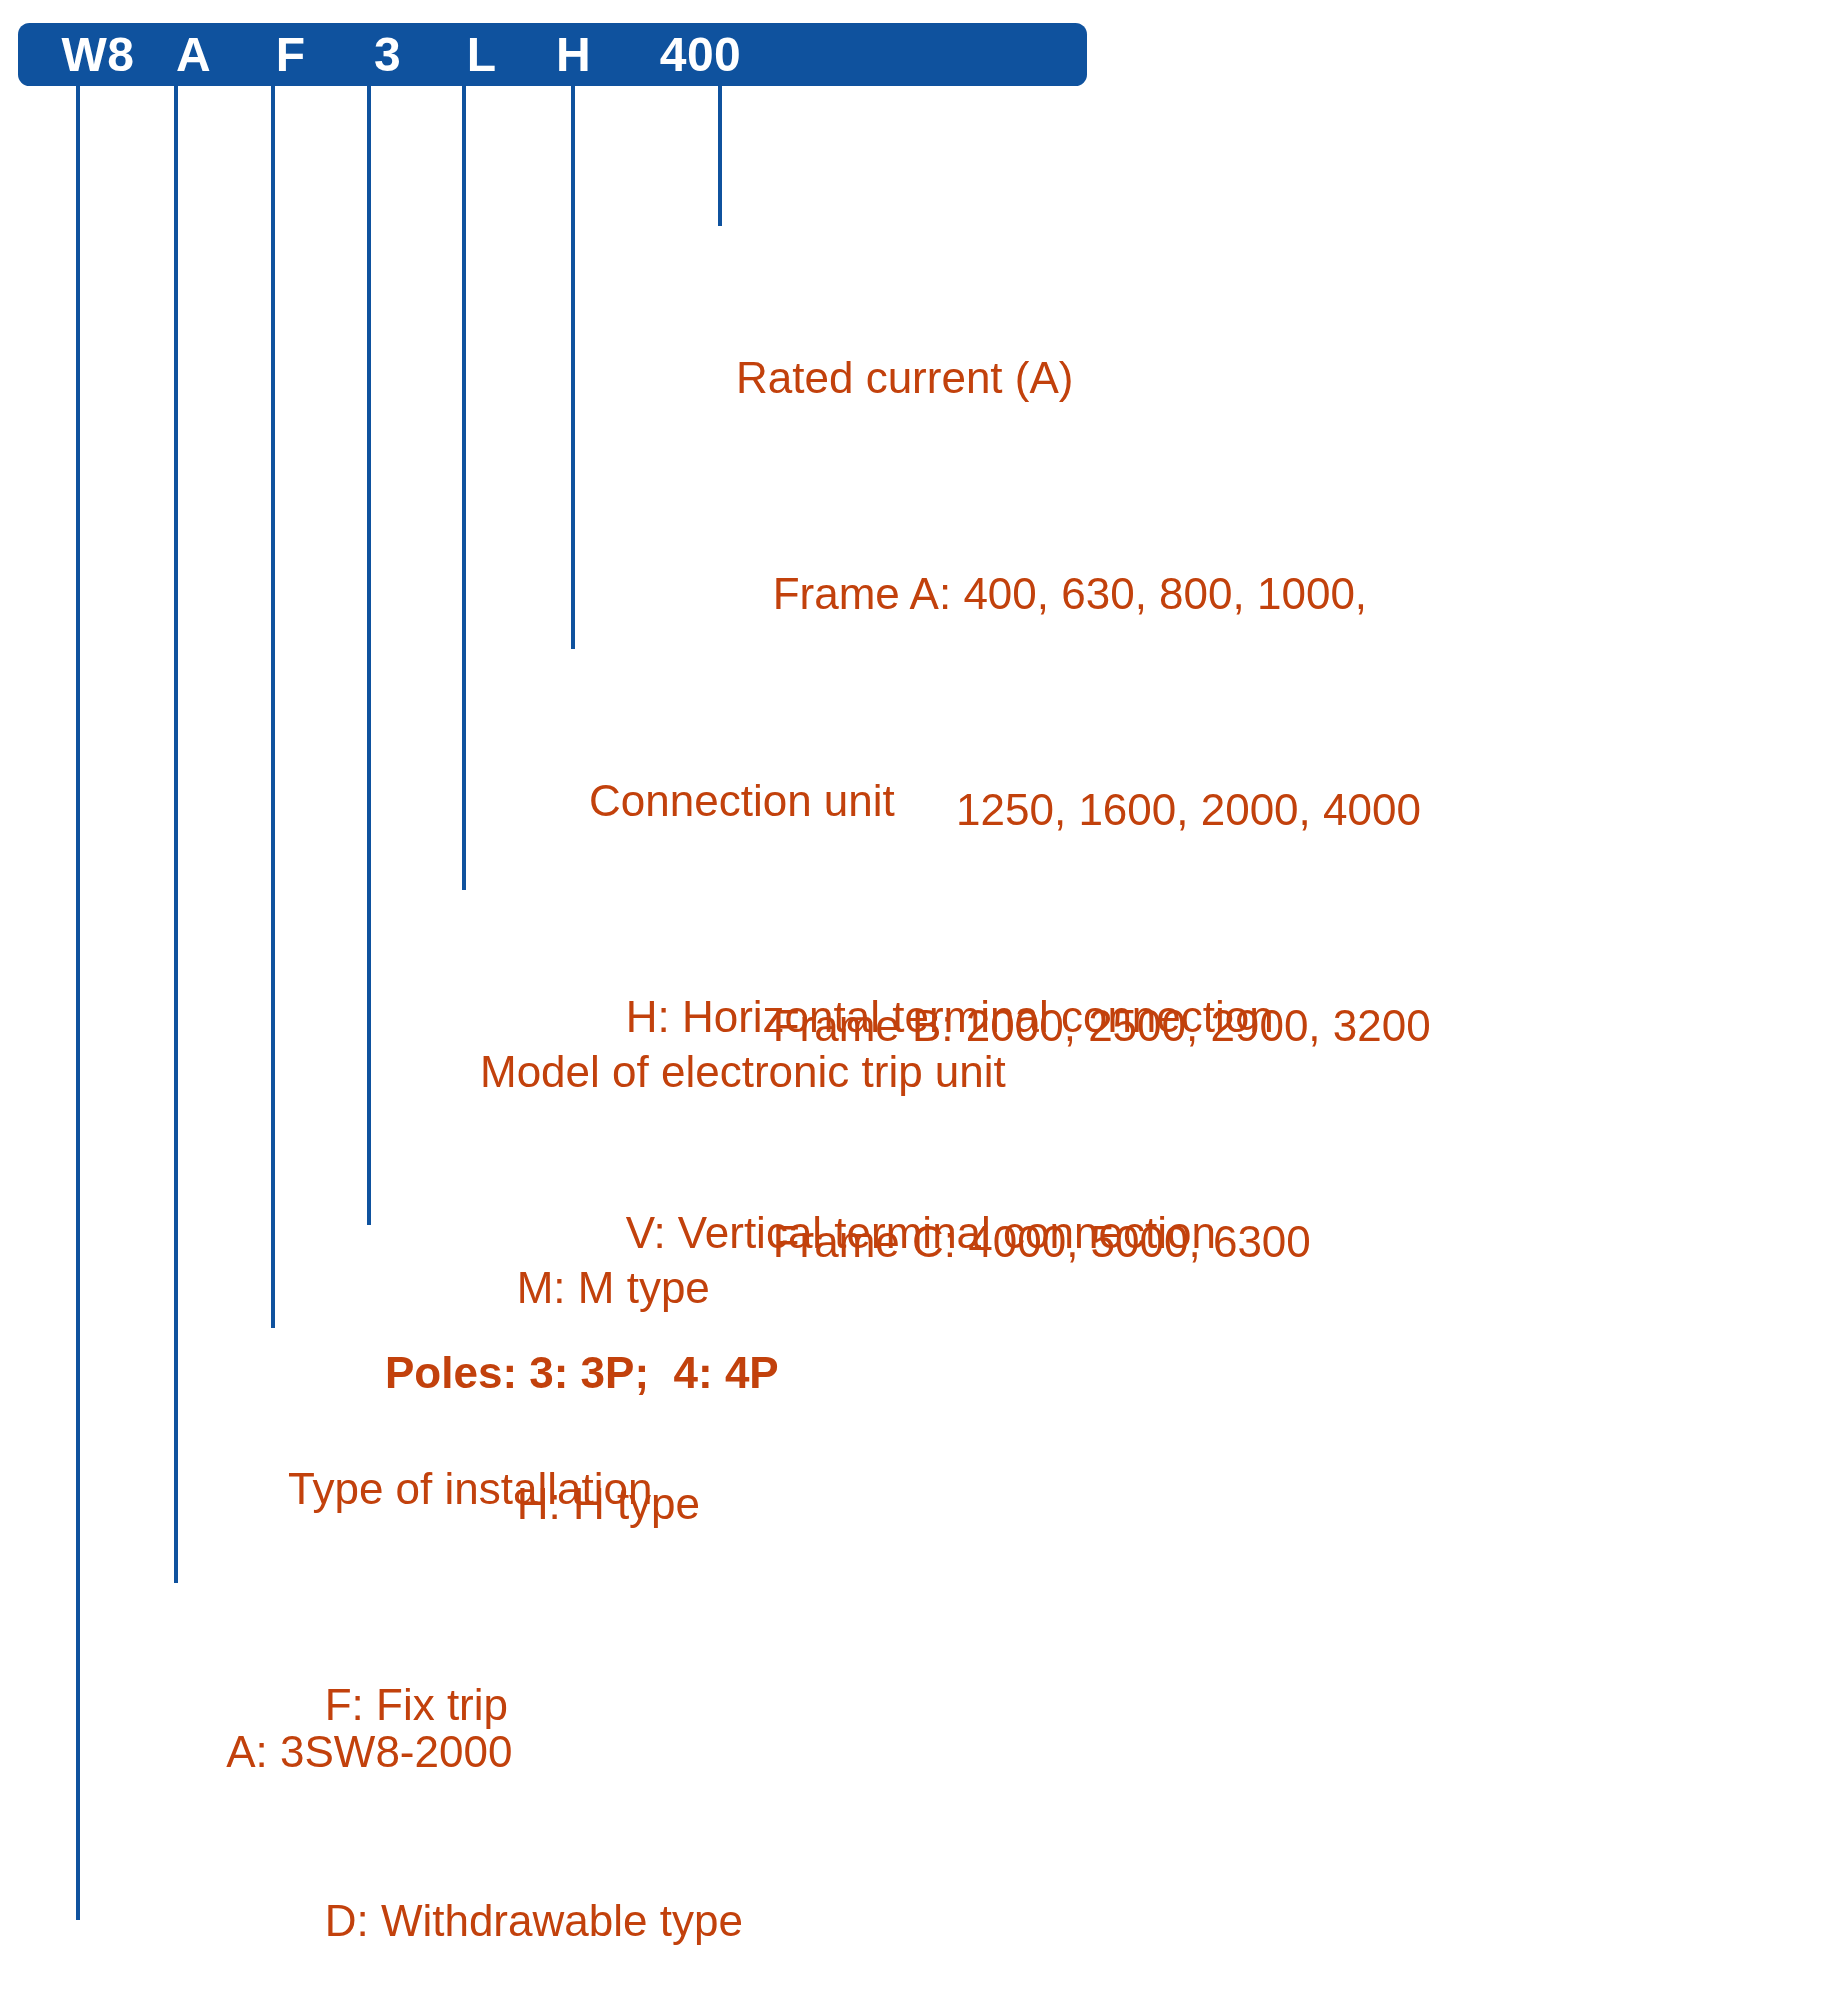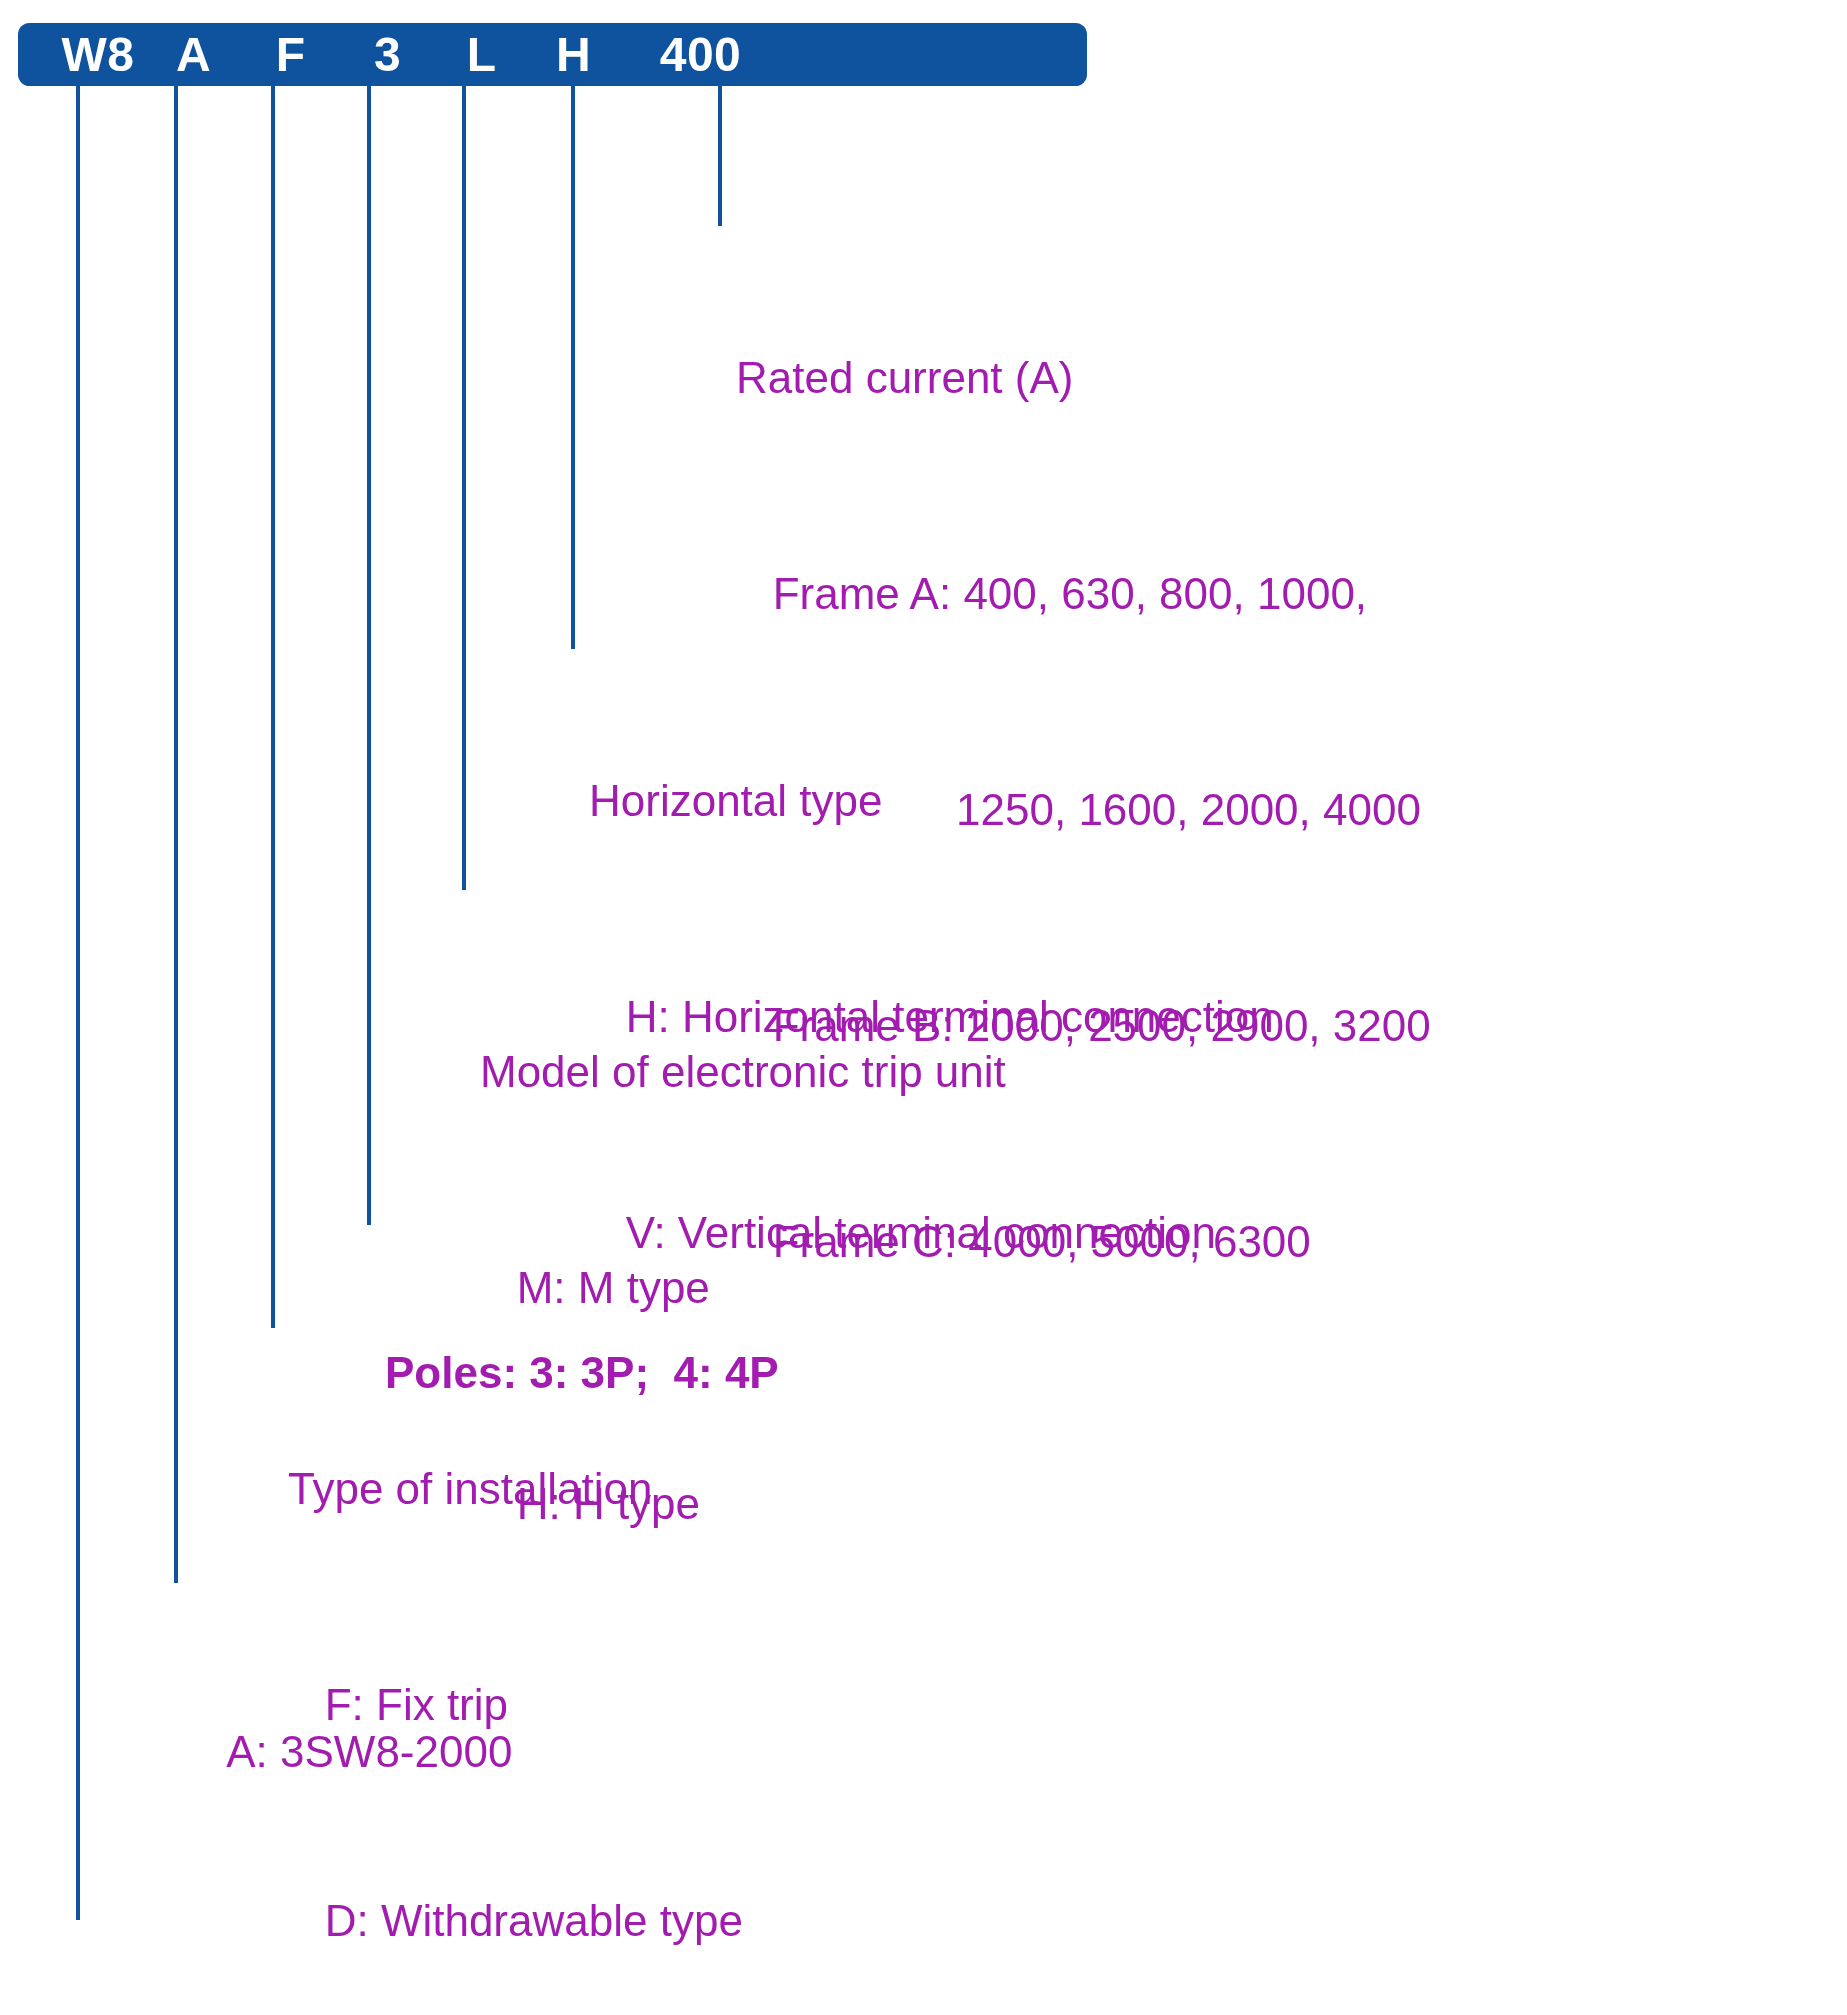--- a/index.html
+++ b/index.html
@@ -45,21 +45,21 @@
   
   .leader {
     position: absolute;
     width: 4.1px;
     background: #0F529E;
   }
 
   
   .ann {
     position: absolute;
-    color: #a21caf;
+    color: #c2410c;
     font-size: 44px;
     line-height: 72px;
     white-space: pre;
   }
   .ann .row {
     display: block;
     white-space: pre;
   }
 </style>
 </head>
@@ -87,21 +87,21 @@
 
   <div class="ann" style="left:736px; top:198px;">
     <span class="row">Rated current (A)</span>
     <span class="row">   Frame A: 400, 630, 800, 1000,</span>
     <span class="row">                  1250, 1600, 2000, 4000</span>
     <span class="row">   Frame B: 2000, 2500, 2900, 3200</span>
     <span class="row">   Frame C: 4000, 5000, 6300</span>
   </div>
 
   <div class="ann" style="left:589px; top:621px;">
-    <span class="row">Horizontal type</span>
+    <span class="row">Connection unit</span>
     <span class="row">   H: Horizontal terminal connection</span>
     <span class="row">   V: Vertical terminal connection</span>
   </div>
 
   <div class="ann" style="left:480px; top:892px;">
     <span class="row">Model of electronic trip unit</span>
     <span class="row">   M: M type</span>
     <span class="row">   H: H type</span>
   </div>
 

